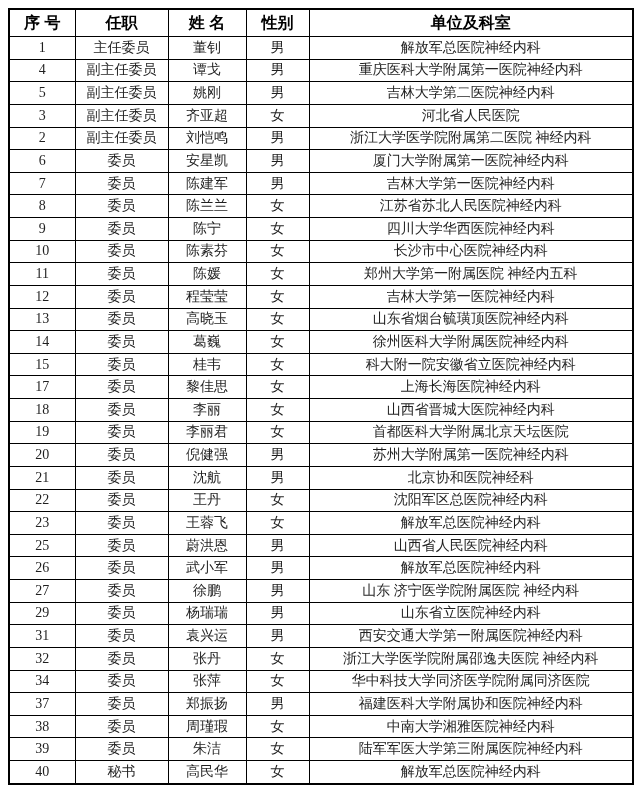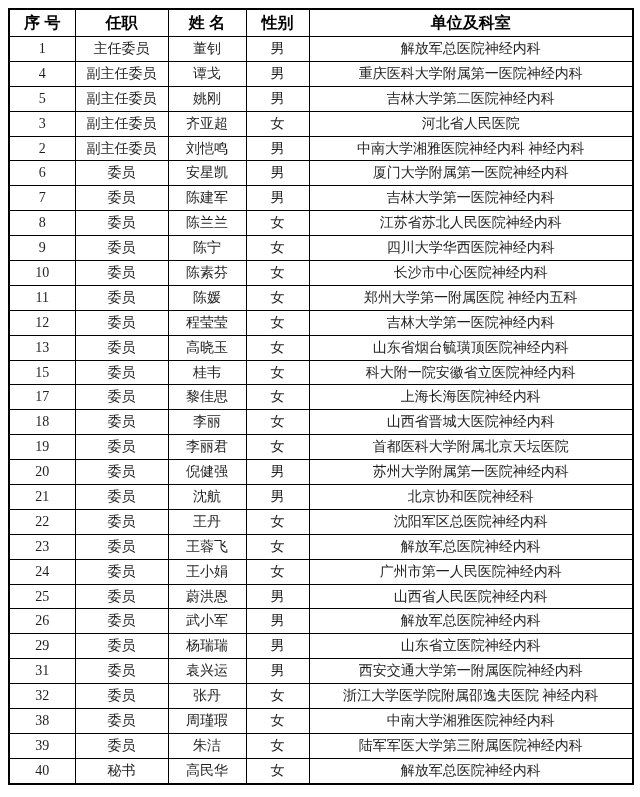--- a/index.html
+++ b/index.html
@@ -101,21 +101,21 @@
           <td>副主任委员</td>
           <td>齐亚超</td>
           <td>女</td>
           <td>河北省人民医院</td>
         </tr>
         <tr>
           <td>2</td>
           <td>副主任委员</td>
           <td>刘恺鸣</td>
           <td>男</td>
-          <td>中南大学湘雅医院神经内科 神经内科</td>
+          <td>浙江大学医学院附属第二医院 神经内科</td>
         </tr>
         <tr>
           <td>6</td>
           <td>委员</td>
           <td>安星凯</td>
           <td>男</td>
           <td>厦门大学附属第一医院神经内科</td>
         </tr>
         <tr>
           <td>7</td>
@@ -160,20 +160,27 @@
           <td>吉林大学第一医院神经内科</td>
         </tr>
         <tr>
           <td>13</td>
           <td>委员</td>
           <td>高晓玉</td>
           <td>女</td>
           <td>山东省烟台毓璜顶医院神经内科</td>
         </tr>
         <tr>
+          <td>14</td>
+          <td>委员</td>
+          <td>葛巍</td>
+          <td>女</td>
+          <td>徐州医科大学附属医院神经内科</td>
+        </tr>
+        <tr>
           <td>15</td>
           <td>委员</td>
           <td>桂韦</td>
           <td>女</td>
           <td>科大附一院安徽省立医院神经内科</td>
         </tr>
         <tr>
           <td>17</td>
           <td>委员</td>
           <td>黎佳思</td>
@@ -216,60 +223,74 @@
           <td>沈阳军区总医院神经内科</td>
         </tr>
         <tr>
           <td>23</td>
           <td>委员</td>
           <td>王蓉飞</td>
           <td>女</td>
           <td>解放军总医院神经内科</td>
         </tr>
         <tr>
-          <td>24</td>
-          <td>委员</td>
-          <td>王小娟</td>
-          <td>女</td>
-          <td>广州市第一人民医院神经内科</td>
-        </tr>
-        <tr>
           <td>25</td>
           <td>委员</td>
           <td>蔚洪恩</td>
           <td>男</td>
           <td>山西省人民医院神经内科</td>
         </tr>
         <tr>
           <td>26</td>
           <td>委员</td>
           <td>武小军</td>
           <td>男</td>
           <td>解放军总医院神经内科</td>
         </tr>
         <tr>
+          <td>27</td>
+          <td>委员</td>
+          <td>徐鹏</td>
+          <td>男</td>
+          <td>山东 济宁医学院附属医院 神经内科</td>
+        </tr>
+        <tr>
           <td>29</td>
           <td>委员</td>
           <td>杨瑞瑞</td>
           <td>男</td>
           <td>山东省立医院神经内科</td>
         </tr>
         <tr>
           <td>31</td>
           <td>委员</td>
           <td>袁兴运</td>
           <td>男</td>
           <td>西安交通大学第一附属医院神经内科</td>
         </tr>
         <tr>
           <td>32</td>
           <td>委员</td>
           <td>张丹</td>
           <td>女</td>
           <td>浙江大学医学院附属邵逸夫医院 神经内科</td>
+        </tr>
+        <tr>
+          <td>34</td>
+          <td>委员</td>
+          <td>张萍</td>
+          <td>女</td>
+          <td>华中科技大学同济医学院附属同济医院</td>
+        </tr>
+        <tr>
+          <td>37</td>
+          <td>委员</td>
+          <td>郑振扬</td>
+          <td>男</td>
+          <td>福建医科大学附属协和医院神经内科</td>
         </tr>
         <tr>
           <td>38</td>
           <td>委员</td>
           <td>周瑾瑕</td>
           <td>女</td>
           <td>中南大学湘雅医院神经内科</td>
         </tr>
         <tr>
           <td>39</td>

